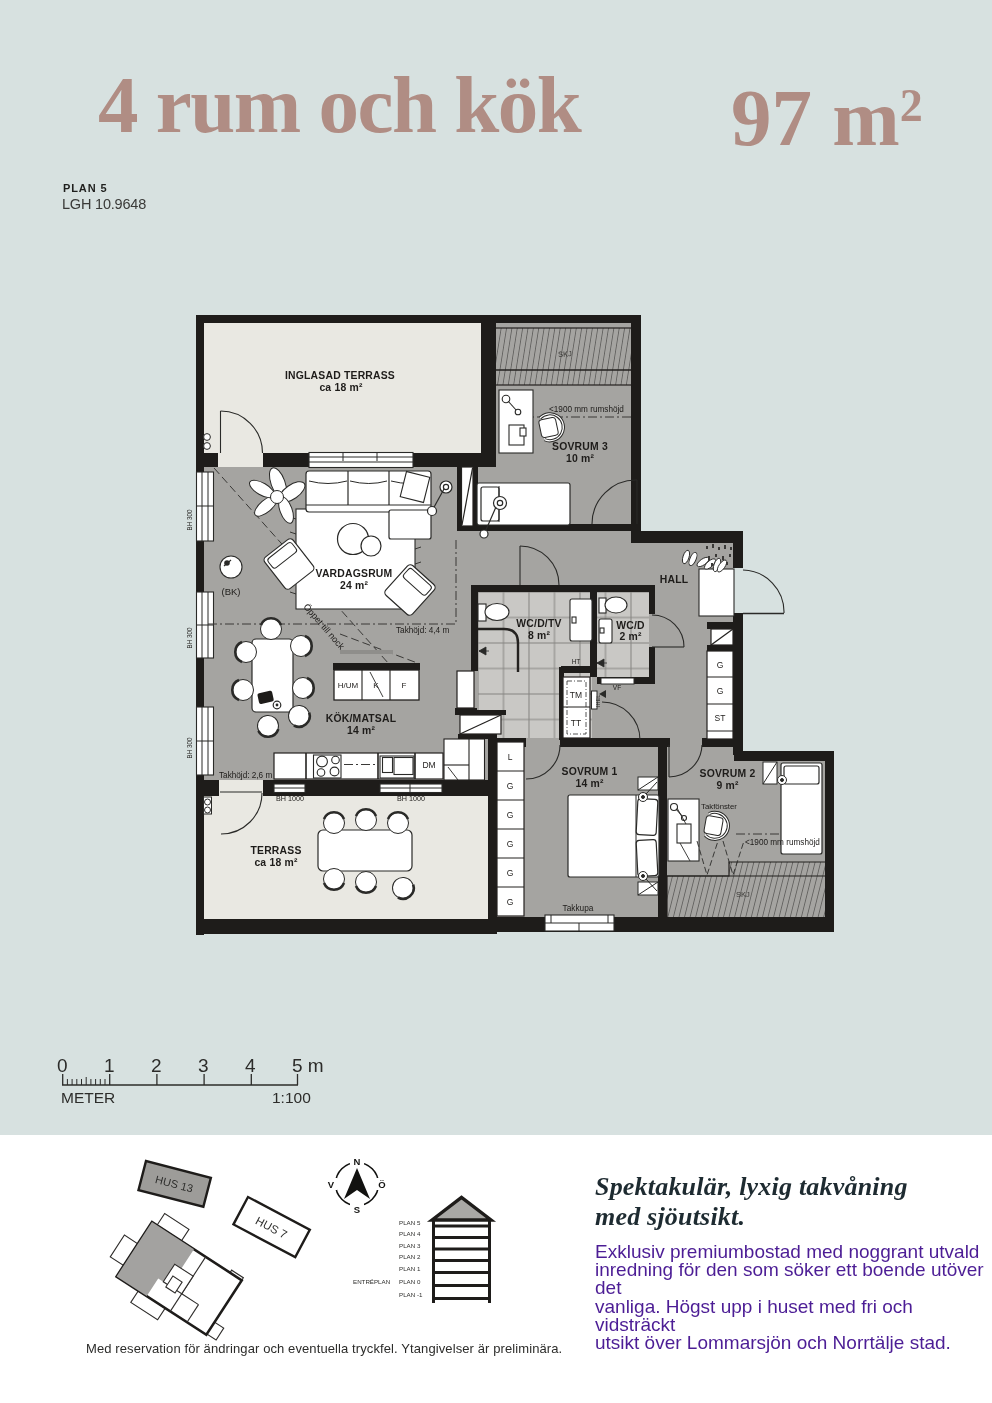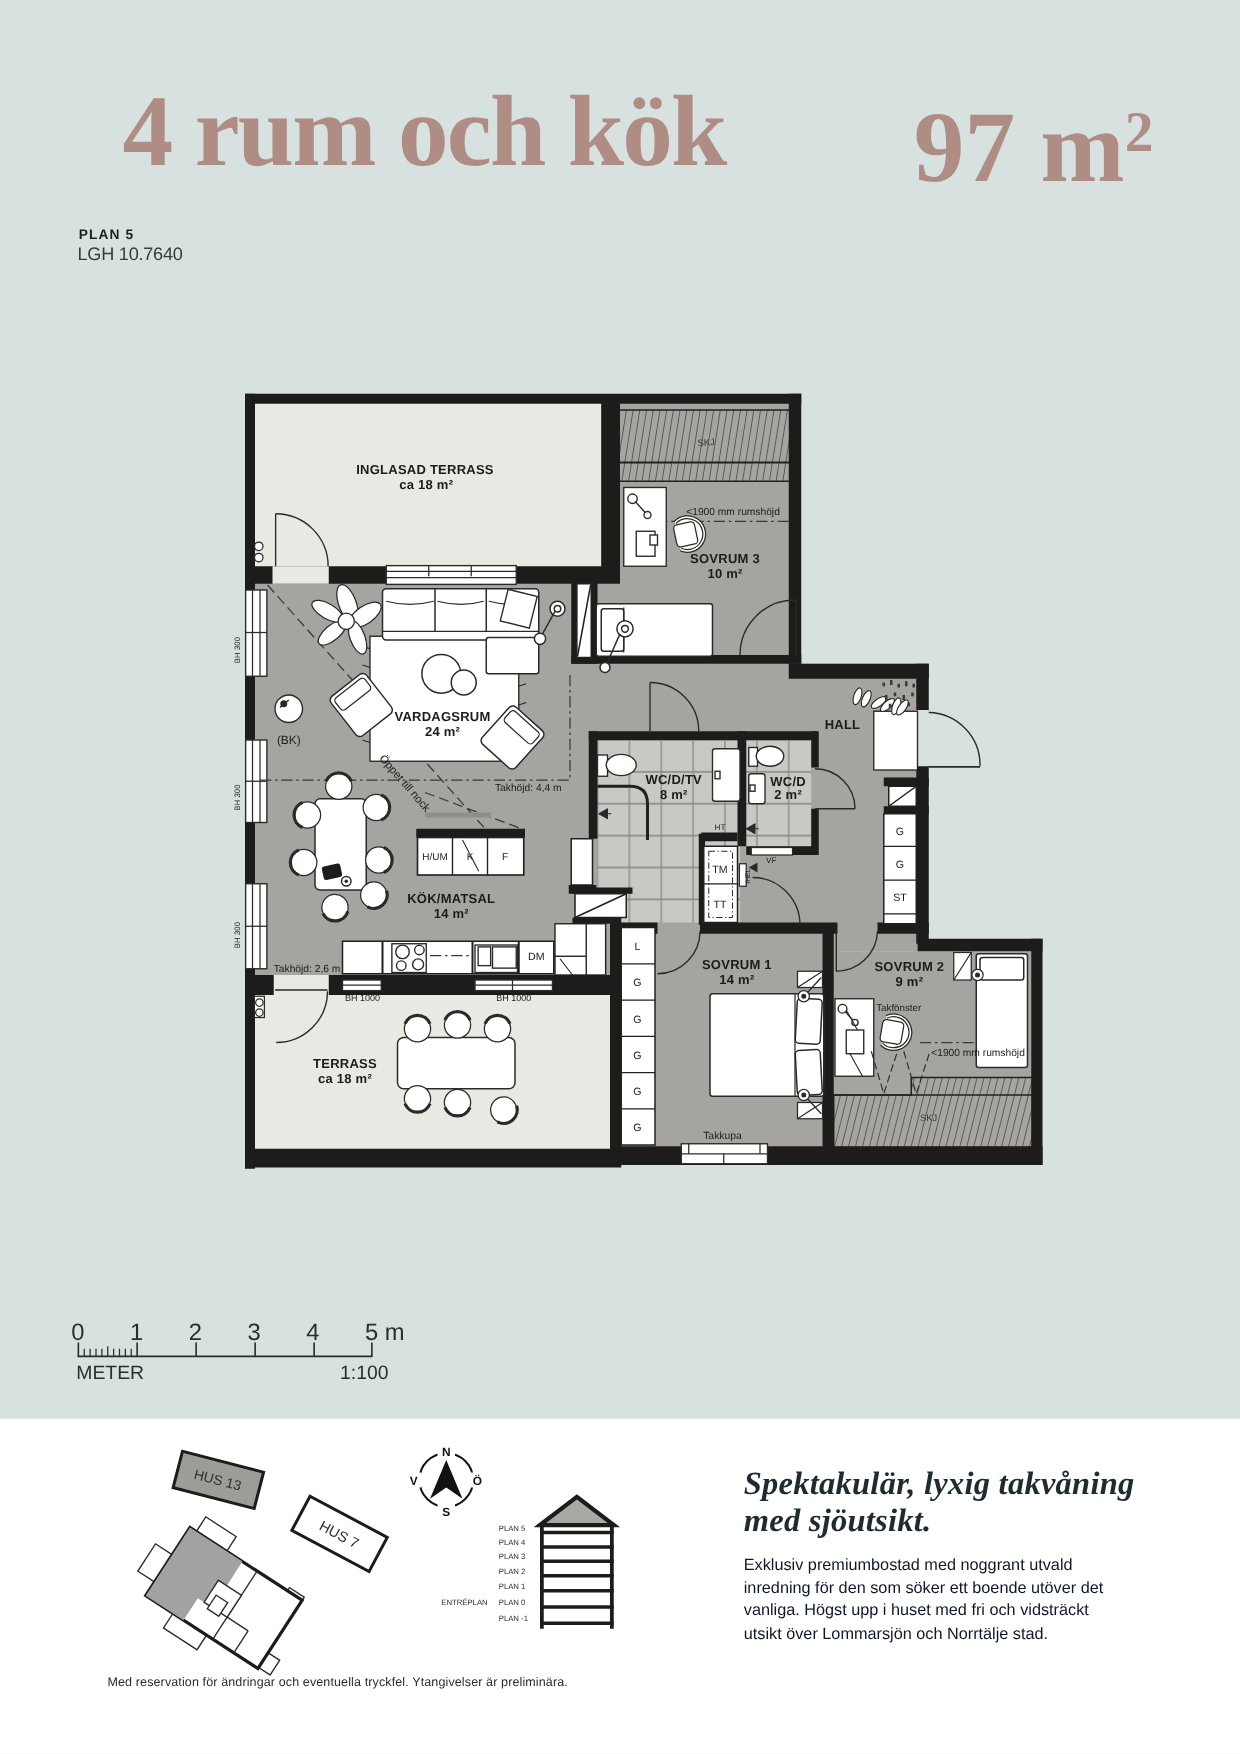--- a/index.html
+++ b/index.html
@@ -7,35 +7,35 @@
   .abs{position:absolute;}
   .bgtop{left:0;top:0;width:992px;height:1135px;background:#d7e1e0;}
   .title{font-family:"Liberation Serif",serif;font-weight:bold;color:#b08d84;font-size:81px;line-height:81px;letter-spacing:-1.5px;top:65px;margin-left:36px;}
   .t-left{left:62px;}
   .t-right{left:695px;letter-spacing:0;}
   .sup{font-size:46px;vertical-align:24px;letter-spacing:0;}
   .plan5{left:63px;top:182px;font-size:11px;font-weight:bold;color:#1f1f1d;letter-spacing:0.9px;}
   .lgh{left:62px;top:196px;font-size:14.5px;color:#3a3a38;letter-spacing:-0.2px;}
   .bigsvg{left:0;top:0;width:992px;height:1403px;}
   .bh1{font-size:26px;font-family:"Liberation Serif",serif;font-weight:bold;color:#1e2b31;left:595px;top:1172px;line-height:30px;letter-spacing:0.2px;font-style:italic;}
-  .bpara{font-size:13px;color:#0f172a;left:595px;top:1243px;line-height:18.2px;}
-  .bfoot{font-size:10px;color:#2c2c2a;left:62px;top:1341px;letter-spacing:0.1px;padding-left:24px;}
+  .bpara{font-size:19px;color:#4c1d95;left:595px;top:1243px;line-height:18.2px;}
+  .bfoot{font-size:13px;color:#2c2c2a;left:62px;top:1341px;letter-spacing:0.1px;padding-left:24px;}
 </style>
 </head>
 <body>
 
 <div class="abs bgtop"></div>
 
 <div class="abs title t-left">4 rum och kök</div>
 
 <div class="abs title t-right">97 m<span class="sup">2</span></div>
 
 <div class="abs plan5">PLAN 5</div>
 
-<div class="abs lgh">LGH 10.7640</div>
+<div class="abs lgh">LGH 10.9648</div>
 <svg class="abs bigsvg" viewBox="0 0 992 1403" xmlns="http://www.w3.org/2000/svg">
 <defs>
   <pattern id="hatchA" width="5.4" height="5.4" patternUnits="userSpaceOnUse" patternTransform="rotate(14)">
     <rect width="5.4" height="5.4" fill="#a5a4a1"></rect>
     <line x1="0" y1="-1" x2="0" y2="6.4" stroke="#2b2a28" stroke-width="0.95"></line>
   </pattern>
   <pattern id="hatchB" width="5.3" height="5.3" patternUnits="userSpaceOnUse" patternTransform="rotate(9)">
     <rect width="5.3" height="5.3" fill="#a5a4a1"></rect>
     <line x1="0" y1="-1" x2="0" y2="6.3" stroke="#2b2a28" stroke-width="0.95"></line>
   </pattern>

